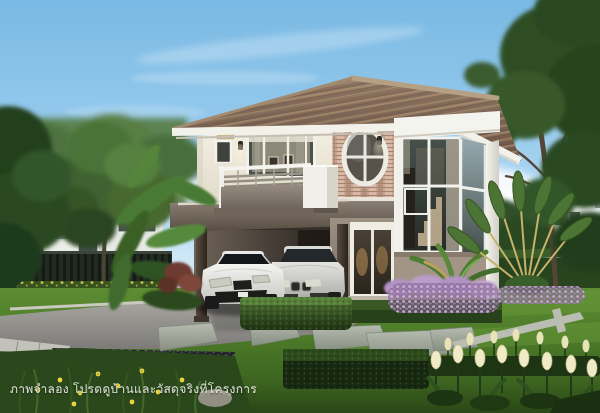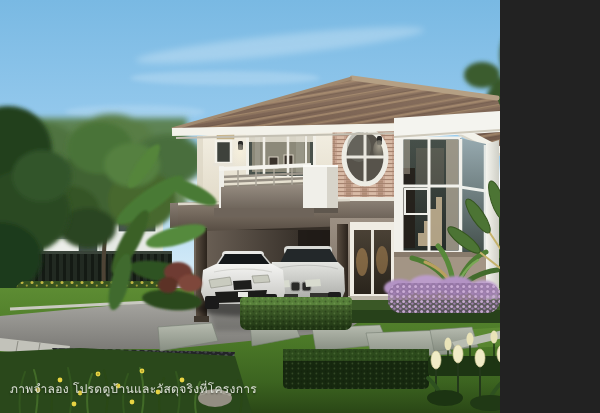--- a/index.html
+++ b/index.html
@@ -1,16 +1,16 @@
 <!DOCTYPE html>
 <html><head>
 <meta charset="utf-8">
 <style>
   html,body{margin:0;padding:0;background:#222;}
-  #stage{position:relative;width:500px;height:413px;overflow:hidden;background:linear-gradient(180deg,#79b9e3 0%,#93c8ec 28%,#b7dcf3 52%,#d9edf8 68%,#e9f5fb 82%);font-family:"DejaVu Sans",sans-serif;}
+  #stage{position:relative;width:600px;height:413px;overflow:hidden;background:linear-gradient(180deg,#79b9e3 0%,#93c8ec 28%,#b7dcf3 52%,#d9edf8 68%,#e9f5fb 82%);font-family:"DejaVu Sans",sans-serif;}
   #scene{position:absolute;left:0;top:0;}
   #watermark{position:absolute;left:10px;top:379px;font-size:12px;letter-spacing:.3px;color:#e9ece4;opacity:.95;text-shadow:0 1px 2px rgba(15,25,12,.7);white-space:nowrap;}
 </style>
 </head>
 <body>
 
 <div id="stage">
 <svg id="scene" width="600" height="413" viewBox="0 0 600 413">
 <defs>
   <linearGradient id="gRoof" x1="0" y1="0" x2="0" y2="1">

